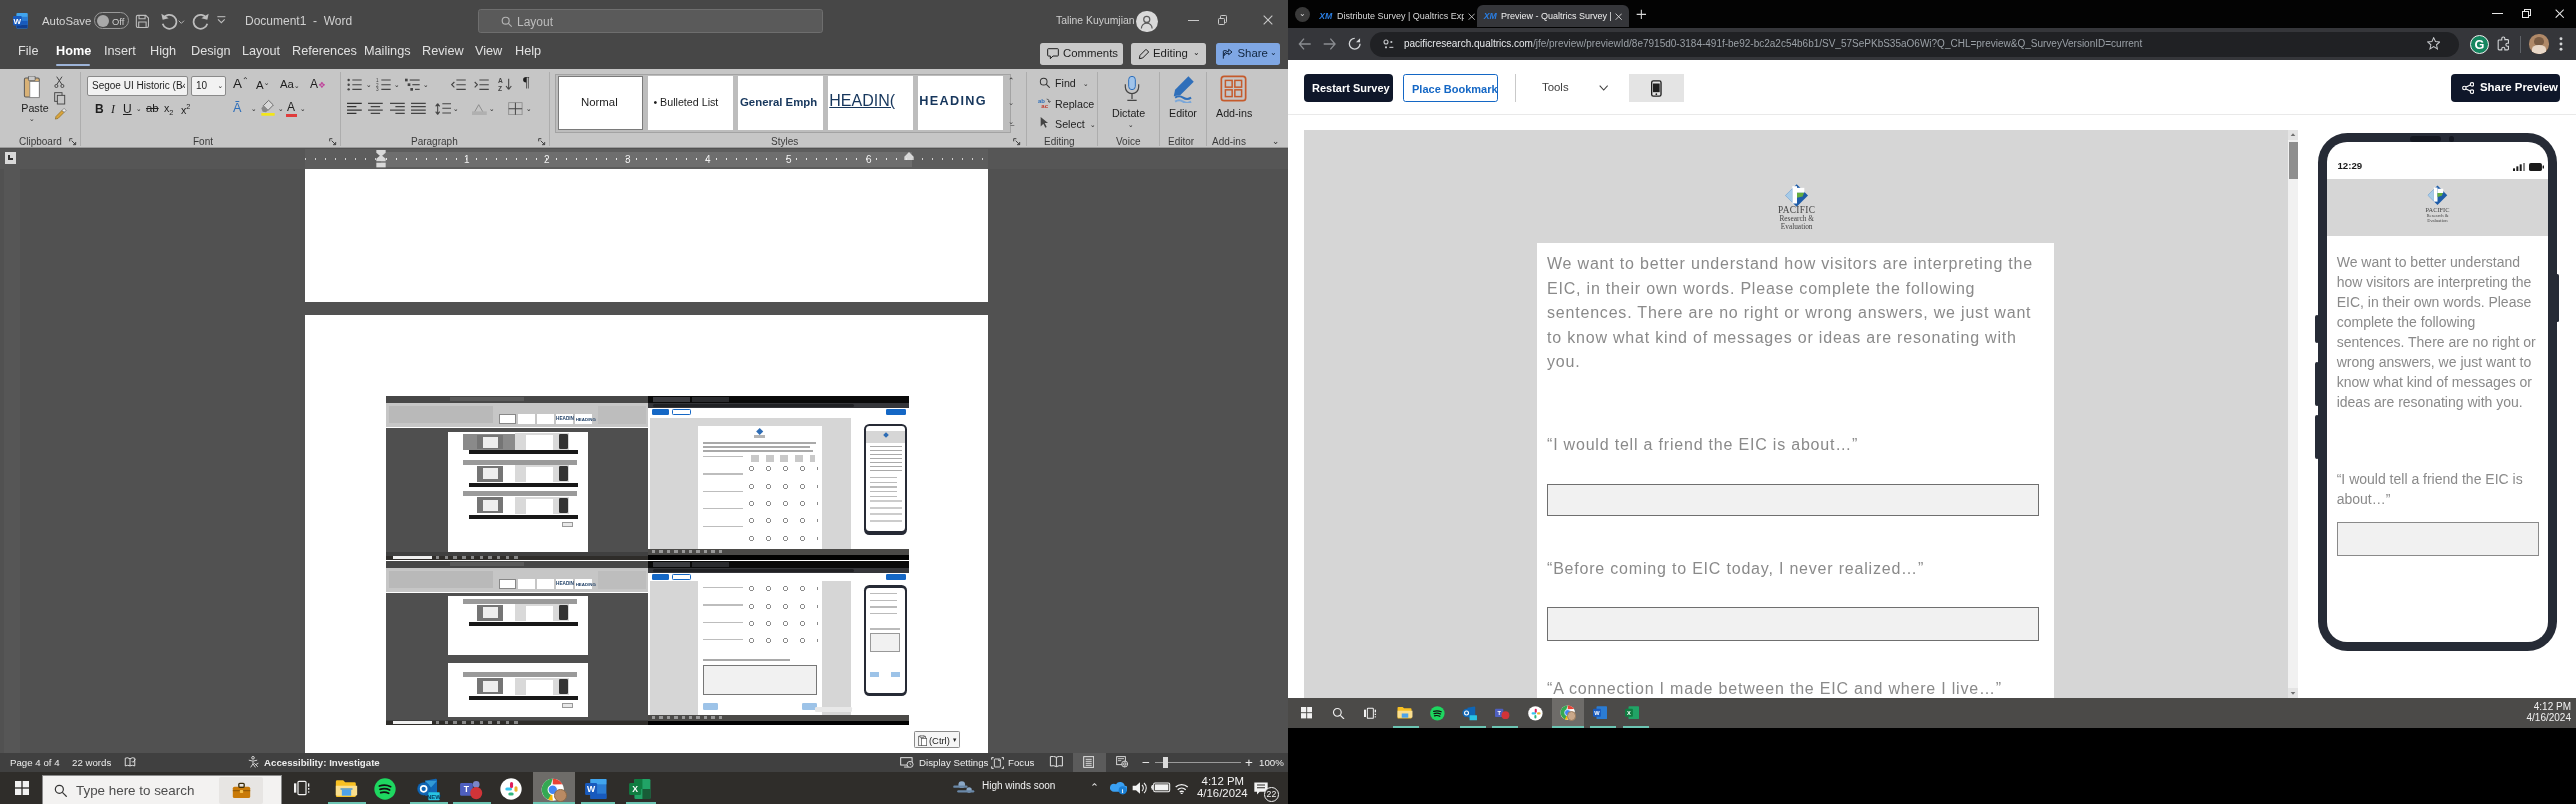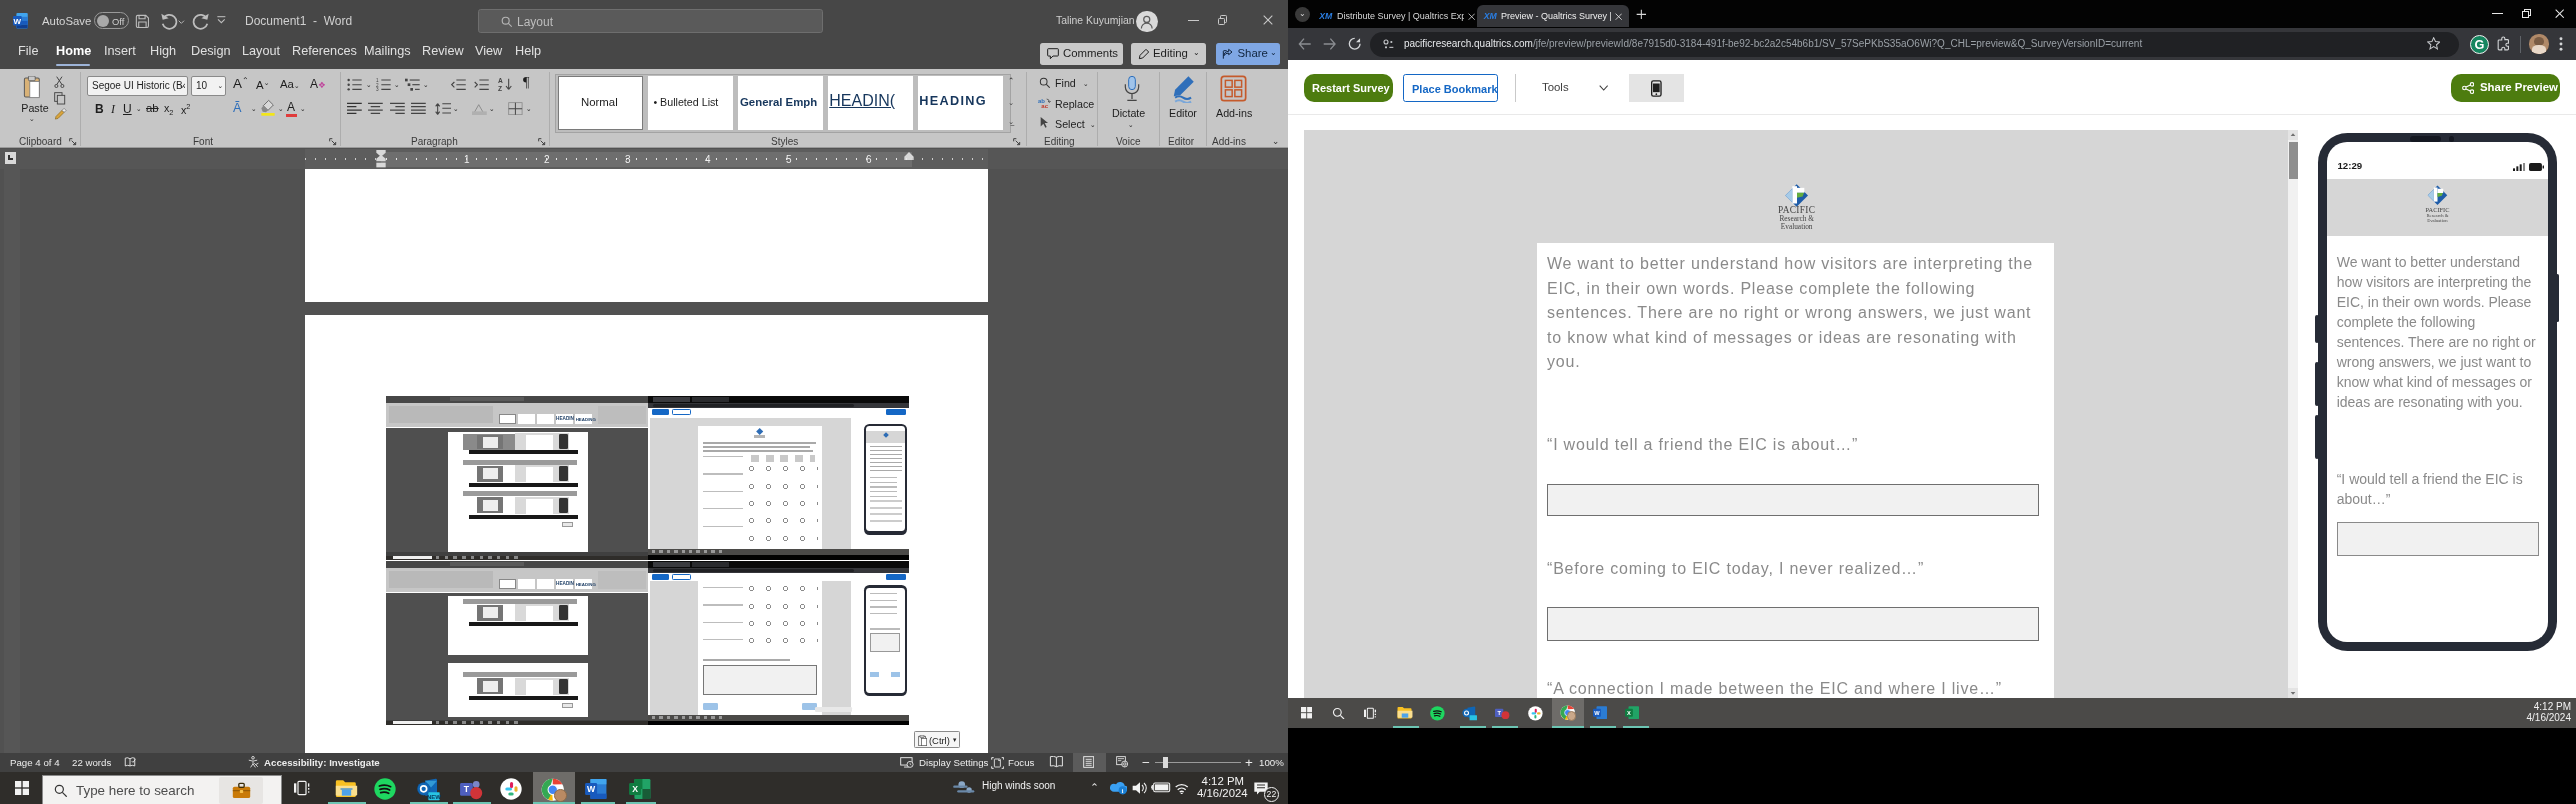--- a/index.html
+++ b/index.html
@@ -15,21 +15,21 @@
 #wtask { left:0; top:772px; width:1288px; height:33px; background:#2f2d2a; }
 .page { background:#fff; left:305px; width:683px; }
 
 #chrome { left:1288px; top:0; width:1288px; height:805px; background:#000; }
 #tabbar { left:0; top:0; width:1288px; height:27.5px; background:#030303; }
 #addrbar { left:0; top:27.5px; width:1288px; height:33px; background:#35363a; }
 #qtoolbar { left:0; top:60px; width:1288px; height:55px; background:#fff; border-bottom:1.3px solid #e9e9e9; }
 #qcontent { left:0; top:115px; width:1288px; height:583px; background:#fff; }
 #qgray { left:16px; top:15.4px; width:984px; height:568px; background:#d6d6d6; }
 #rtask { left:0; top:698px; width:1288px; height:30px; background:#4b4a48; }
-.btnblue { background:#4d7c0f; color:#fff; border-radius:10px; font-weight:bold; }
+.btnblue { background:#0f172a; color:#fff; border-radius:4px; font-weight:bold; }
 .mini { width:523px; height:164px; overflow:hidden; }
 .mcirc { width:70px; height:6.7px; background-image:radial-gradient(circle 2.7px at 3.4px 3.4px, transparent 1.6px, #8a8a8a 1.7px, #8a8a8a 2.3px, transparent 2.5px); background-size:17px 6.7px; background-repeat:repeat-x; }
 .qtext { color:#8a8a8a; }
 </style>
 </head>
 <body>
 <div id="root">
 
   <div class="abs" id="word">
     <div class="abs" id="wtitle"></div>

